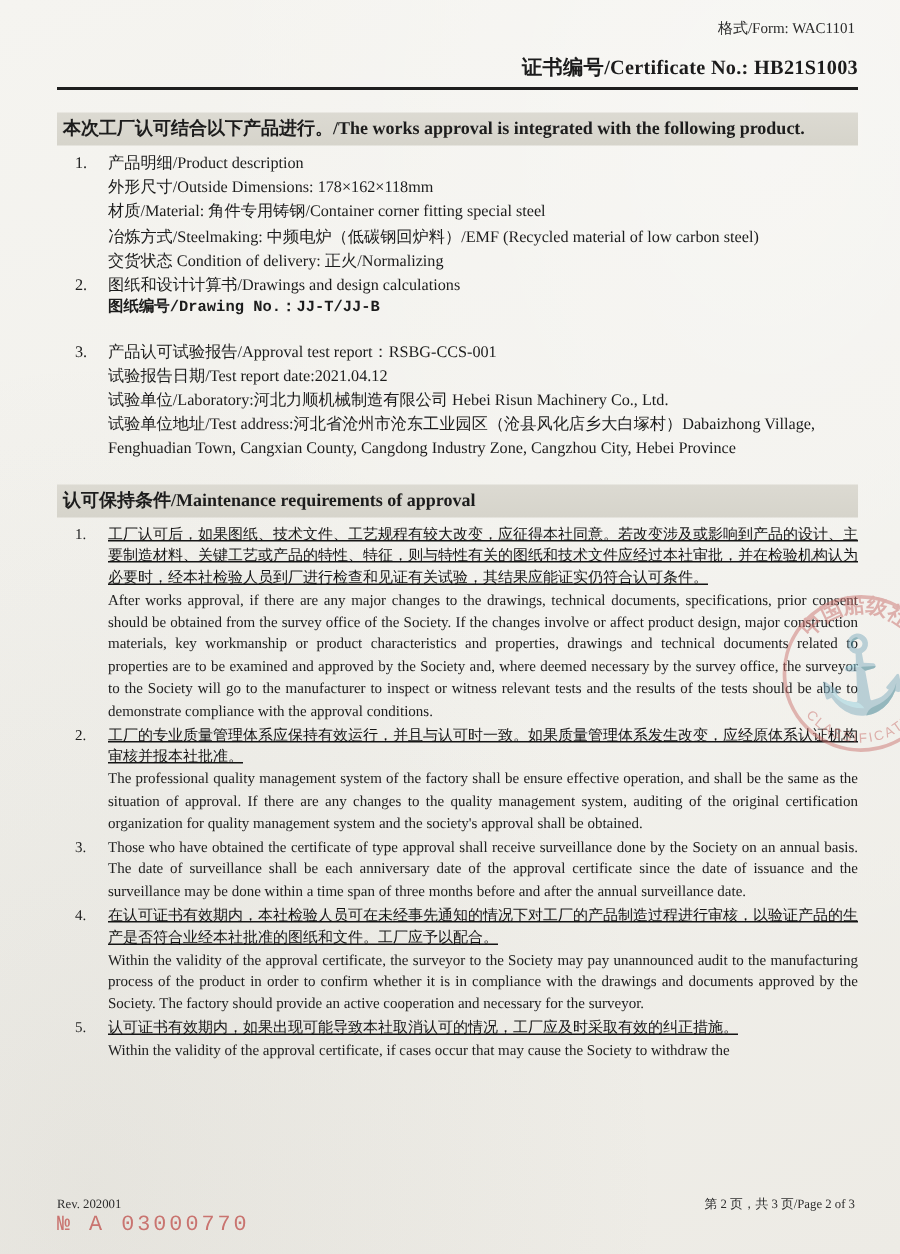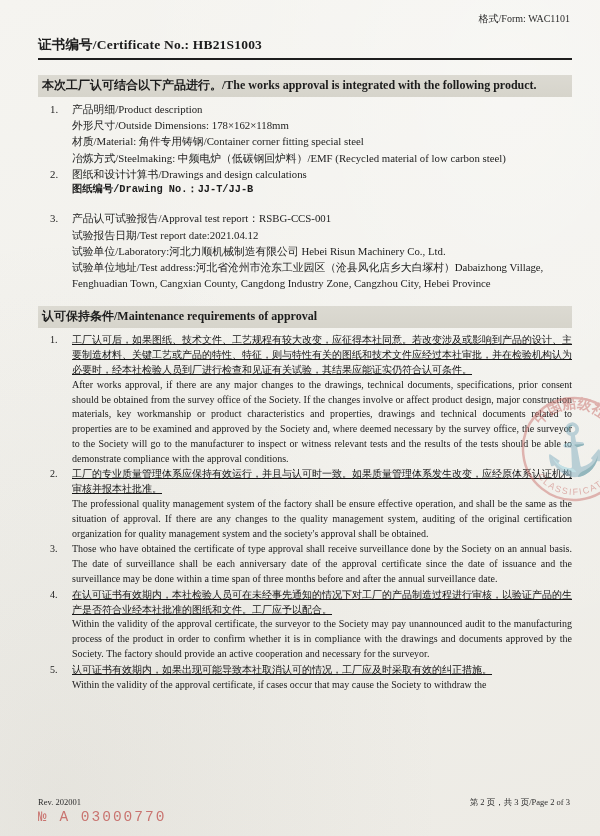--- a/index.html
+++ b/index.html
@@ -16,21 +16,21 @@
     color:#1c1c1c;
   }
   .content{padding:36px 28px 0 38px;}
   .form-no{
     position:absolute;top:12px;right:30px;
     font-size:10px;color:#2a2a2a;
     font-family:"Liberation Serif",serif;
     text-align:right;
   }
   .title{
-    text-align:left;font-weight:bold;font-size:13.5px;
+    text-align:right;font-weight:bold;font-size:13.5px;
     letter-spacing:.2px;margin:0;
   }
   .rule{border-bottom:2.5px solid #1e1e1e;margin-top:4px;}
   .sec-bar{
     background:linear-gradient(180deg,#dcdad2,#d6d4cb);
     font-weight:bold;font-size:12px;
     padding:2px 4px 3px 4px;
     margin-top:15px;
   }
   .plist{font-size:10.8px;line-height:1.5;margin-top:4px;}
@@ -84,20 +84,21 @@
 
     <div class="plist">
 
       <div class="row">
         <span class="num">1.</span>
         <div class="pbody">
           <p class="pline">产品明细/Product description</p>
           <p class="pline">外形尺寸/Outside Dimensions: 178×162×118mm</p>
           <p class="pline">材质/Material: 角件专用铸钢/Container corner fitting special steel</p>
           <p class="pline">冶炼方式/Steelmaking: 中频电炉（低碳钢回炉料）/EMF (Recycled material of low carbon steel)</p>
+          <p class="pline">交货状态 Condition of delivery: 正火/Normalizing</p>
         </div>
       </div>
 
       <div class="row">
         <span class="num">2.</span>
         <div class="pbody">
           <p class="pline">图纸和设计计算书/Drawings and design calculations</p>
           <p class="pline mono">图纸编号/Drawing No.：JJ-T/JJ-B</p>
         </div>
       </div>

